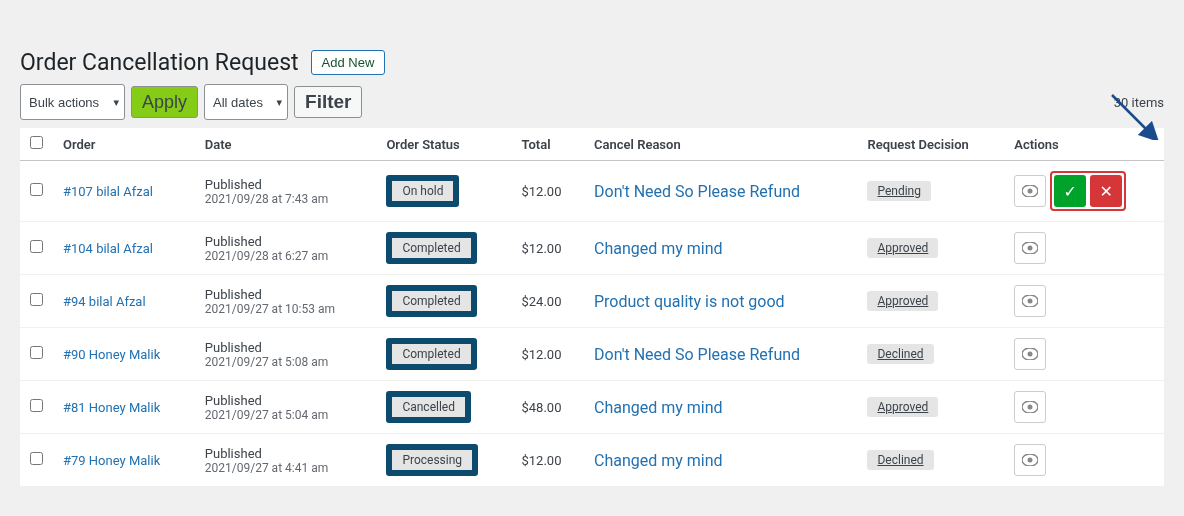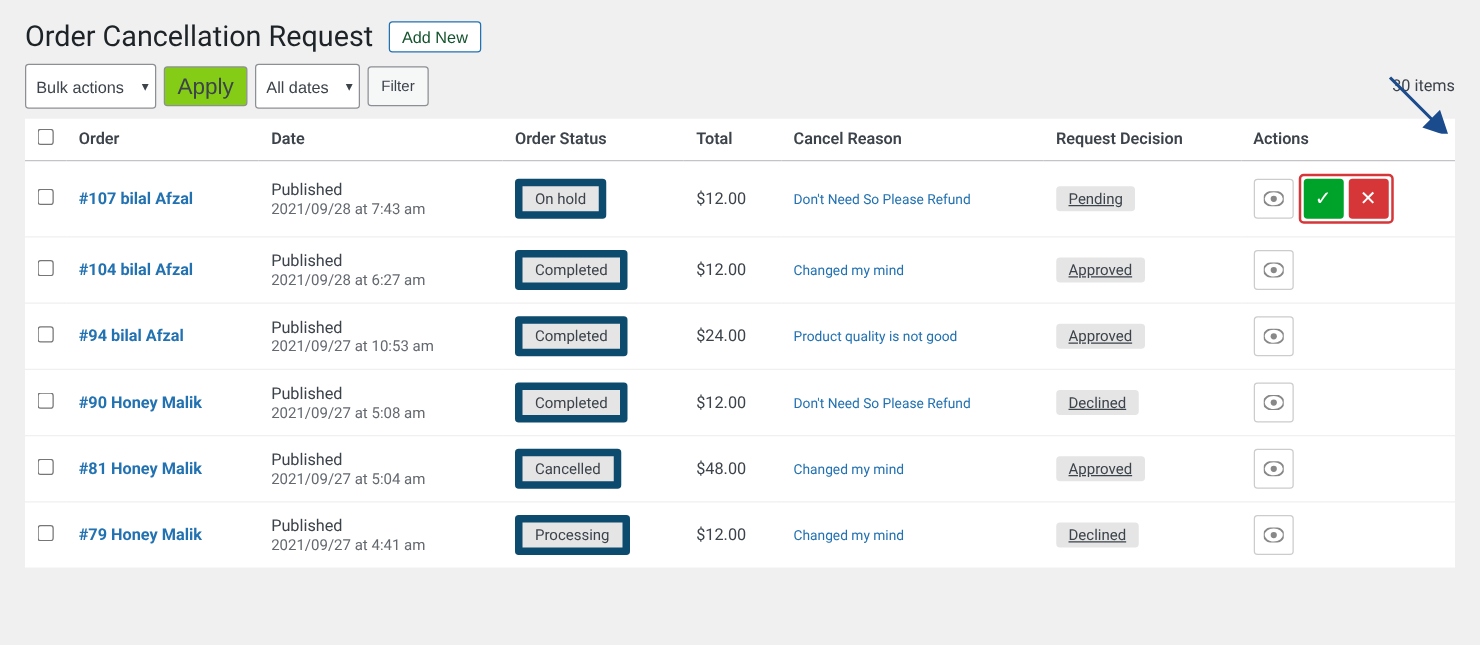--- a/index.html
+++ b/index.html
@@ -12,20 +12,21 @@
     .page-wrap {
       background: #f0f0f1;
       padding: 16px 20px;
       min-height: 516px;
     }
     .page-title-row {
       display: flex;
       align-items: center;
       gap: 12px;
       margin-bottom: 8px;
+      margin-top: 33px;
     }
     .page-title {
       font-size: 23px;
       font-weight: 400;
       color: #1d2327;
     }
     .add-new-btn {
       border: 1px solid #2271b1;
       color: #14532d;
       background: #fff;
@@ -89,23 +90,24 @@
       font-size: 18px;
       cursor: pointer;
       height: 32px;
     }
     .filter-btn {
       border: 1px solid #8c8f94;
       background: #f6f7f7;
       color: #3c434a;
       border-radius: 3px;
       padding: 4px 10px;
-      font-size: 12px;
+      font-size: 19px;
       cursor: pointer;
       height: 32px;
+      font-weight: bold;
     }
     .main-table {
       width: 100%;
       border-collapse: collapse;
       background: #fff;
     }
     .main-table th {
       text-align: left;
       padding: 8px 10px;
       border-bottom: 1px solid #c3c4c7;
@@ -120,21 +122,21 @@
       vertical-align: middle;
       font-size: 13px;
     }
     .main-table tr:last-child td {
       border-bottom: none;
     }
     .cb-col { width: 28px; }
     .order-link {
       color: #2271b1;
       text-decoration: none;
-      font-weight: 700;
+      font-weight: 400;
       margin-top: 29px;
     }
     .date-pub {
       color: #3c434a;
       font-size: 13px;
     }
     .date-time {
       color: #646970;
       font-size: 12px;
     }
@@ -151,21 +153,21 @@
       display: inline-block;
       padding: 3px 10px;
       border-radius: 3px;
       font-size: 12px;
       color: #3c434a;
       background: #e5e5e5;
       text-decoration: underline;
     }
     .cancel-reason {
       color: #2271b1;
-      font-size: 11px;
+      font-size: 16px;
     }
     .action-btns {
       display: flex;
       gap: 4px;
       align-items: center;
     }
     .eye-btn {
       width: 32px;
       height: 32px;
       border: 1px solid #ccc;

